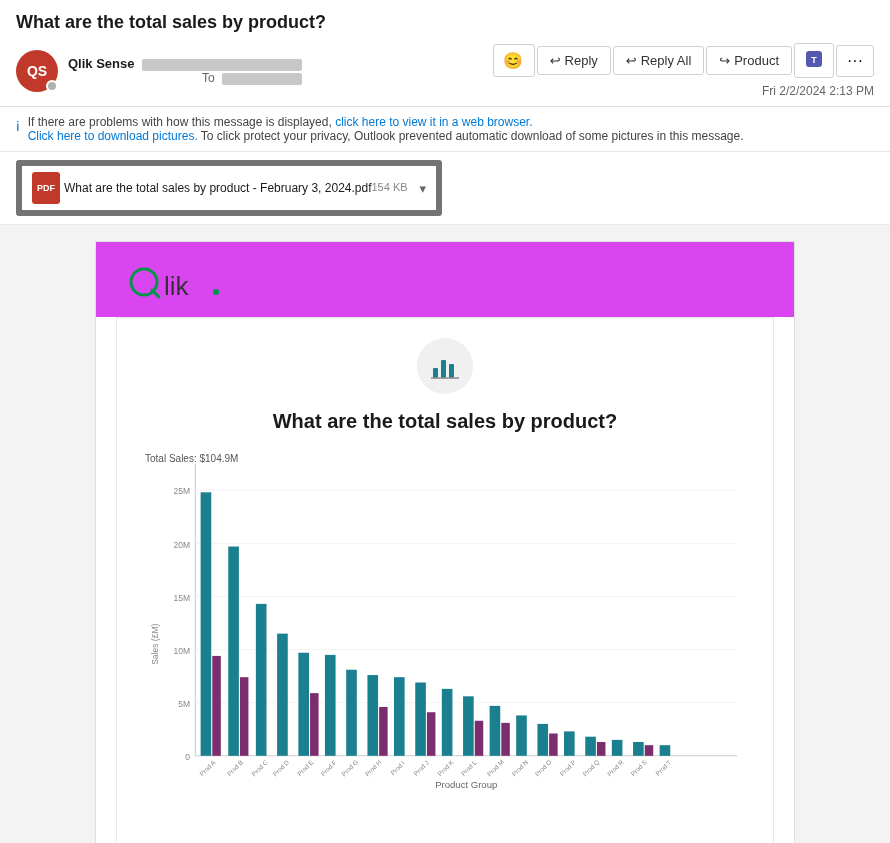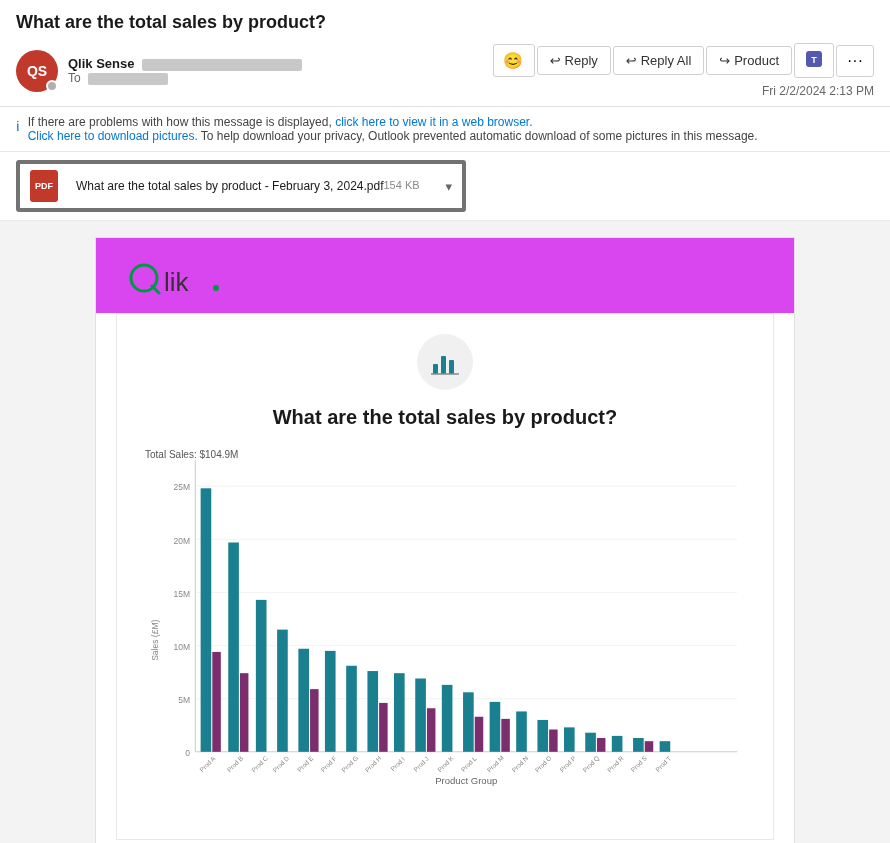--- a/index.html
+++ b/index.html
@@ -29,20 +29,21 @@
     }
     .sender-row {
       display: flex;
       align-items: center;
       justify-content: space-between;
     }
     .sender-left {
       display: flex;
       align-items: center;
       gap: 10px;
+      text-align: right;
     }
     .avatar {
       width: 42px;
       height: 42px;
       background: #c0392b;
       border-radius: 50%;
       display: flex;
       align-items: center;
       justify-content: center;
       color: white;
@@ -146,22 +147,22 @@
       text-decoration: none;
     }
     
     .attachment-bar {
       padding: 8px 16px;
       border-bottom: 1px solid #e8e8e8;
     }
     .attachment {
       display: inline-flex;
       align-items: center;
-      gap: 18px;
-      border: 4px solid #737373;
+      gap: 4px;
+      border: 6px solid #737373;
       border-radius: 3px;
       padding: 6px 10px;
       cursor: pointer;
       background: #fff;
     }
     .pdf-icon {
       width: 28px;
       height: 32px;
       background: #c0392b;
       border-radius: 3px;
@@ -316,21 +317,21 @@
     </div>
   </div>
 
   <div class="info-bar">
     <span class="info-icon">ℹ</span>
     <div class="info-text">
       <span>If there are problems with how this message is displayed,</span>
       <a href="#">click here to view it in a web browser.</a>
       <br>
       <a href="#">Click here to download pictures.</a>
-      <span>To help download your privacy, Outlook prevented automatic download of some pictures in this message.</span>
+      <span>To click protect your privacy, Outlook prevented automatic download of some pictures in this message.</span>
     </div>
   </div>
 
   <div class="attachment-bar">
     <div class="attachment">
       <div class="pdf-icon">
         <span>PDF</span>
       </div>
       <div class="attachment-info">
         <span class="attachment-name">What are the total sales by product - February 3, 2024.pdf</span>

